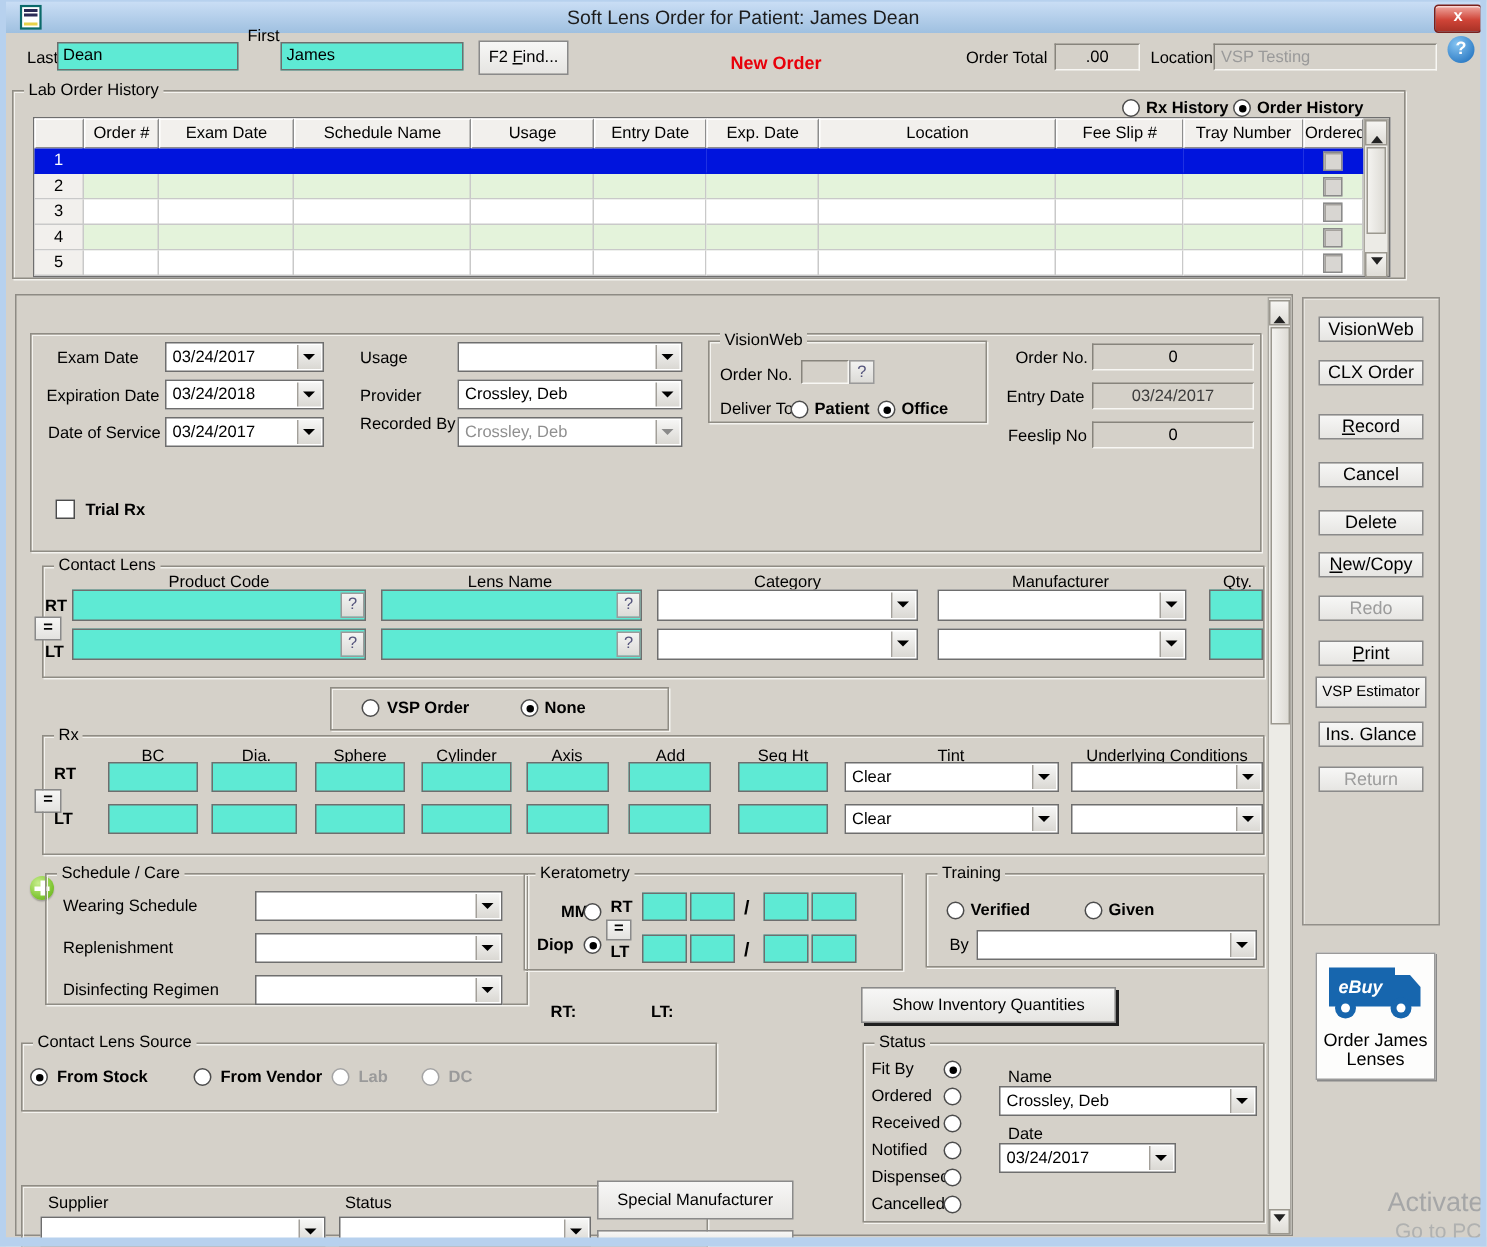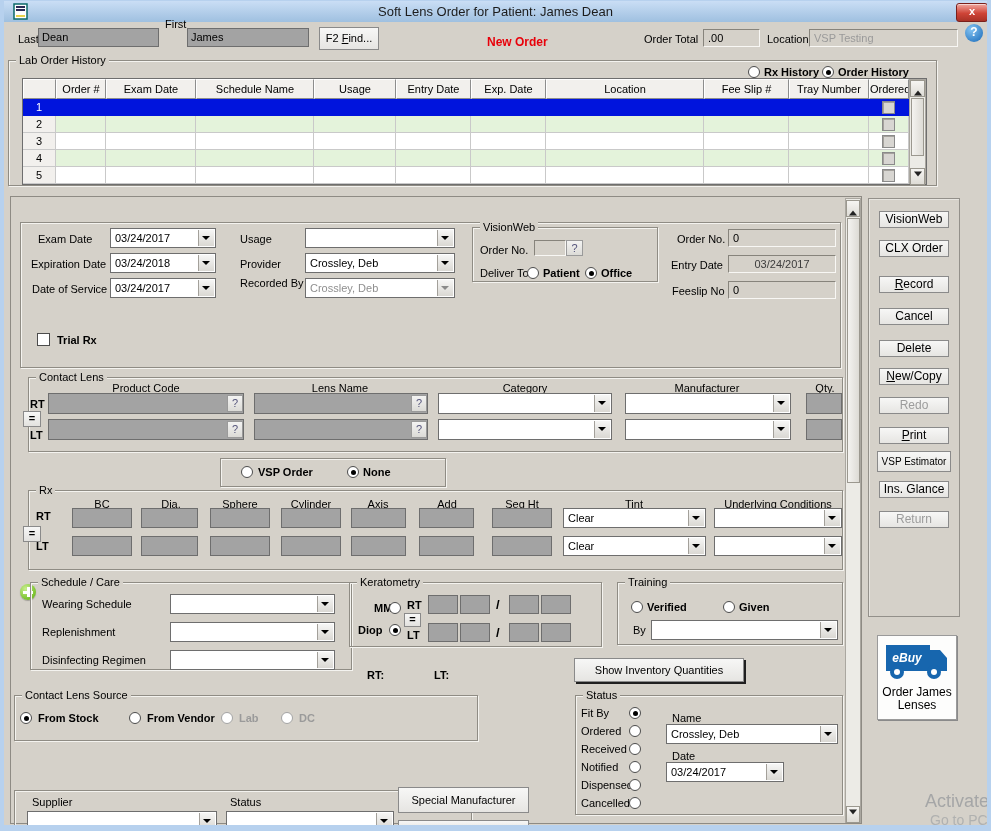--- a/index.html
+++ b/index.html
@@ -6,23 +6,23 @@
   #app{position:relative;width:991px;height:831px;background:#b7d1ee;font-family:"Liberation Sans",sans-serif;font-size:11px;color:#000;overflow:hidden}
   .abs{position:absolute}
   .dlg{position:absolute;left:4px;top:22px;width:983px;height:803px;background:#d5d1c9}
   .titlebar{position:absolute;left:4px;top:1px;width:983px;height:21px;background:linear-gradient(#cadef5,#9fc0e0)}
   .title{position:absolute;left:0;right:0;top:3px;text-align:center;font-size:13px;color:#1c1c1c}
   .close{position:absolute;left:952px;top:2px;width:30px;height:17px;background:linear-gradient(#f0a8a0,#cf4437 55%,#a93226);border:1px solid #7a201b;border-radius:3px;color:#fff;font-weight:bold;text-align:center;line-height:14px;box-shadow:inset 0 1px 0 rgba(255,255,255,.55)}
   .lbl{position:absolute;white-space:nowrap;line-height:13px}
   .b{font-weight:bold}
   .dim{color:#9a9a9a}
   .red{color:#e8000a;font-weight:bold;font-size:12px}
-  .ti{position:absolute;background:#a3a3a3;border:1px solid #6e6e6e;padding:0 3px;line-height:17px;overflow:hidden;white-space:nowrap;box-sizing:border-box}
+  .ti{position:absolute;background:#5eead4;border:1px solid #6e6e6e;padding:0 3px;line-height:17px;overflow:hidden;white-space:nowrap;box-sizing:border-box}
   .sunken{position:absolute;background:#d5d1c9;border:1px solid;border-color:#87847c #f8f7f4 #f8f7f4 #87847c;padding:0 4px;overflow:hidden;white-space:nowrap;box-sizing:border-box;line-height:16px}
-  .rt{text-align:left}.ct{text-align:center}
+  .rt{text-align:center}.ct{text-align:center}
   .gb{position:absolute;border:1px solid #8f8c84;box-shadow:1px 1px 0 #f4f3ef,inset 1px 1px 0 #f4f3ef;box-sizing:border-box}
   .gbl{position:absolute;top:-7px;left:7px;background:#d5d1c9;padding:0 3px;font-style:normal;line-height:12px;white-space:nowrap}
   .combo{position:absolute;background:#fff;border:1px solid #6e6e6e;box-sizing:border-box}
   .combo .cv{position:absolute;left:4px;top:1px;right:18px;bottom:1px;line-height:16px;overflow:hidden;white-space:nowrap}
   .combo .ca{position:absolute;top:1px;right:1px;bottom:1px;width:15px;background:linear-gradient(#f6f6f5,#dad8d3);border-left:1px solid #a3a09a}
   .combo .ca::after{content:"";position:absolute;left:3px;top:6px;border:4px solid transparent;border-top:4px solid #000}
   .combo.dis .cv{color:#8f8f8f}
   .combo.dis .ca::after{border-top-color:#8a8a8a}
   .rad{position:absolute;width:12px;height:12px;border-radius:50%;background:#fff;border:1px solid #4c4c4c;box-sizing:border-box}
   .rad.sel::after{content:"";position:absolute;left:2.5px;top:2.5px;width:5px;height:5px;border-radius:50%;background:#000}

